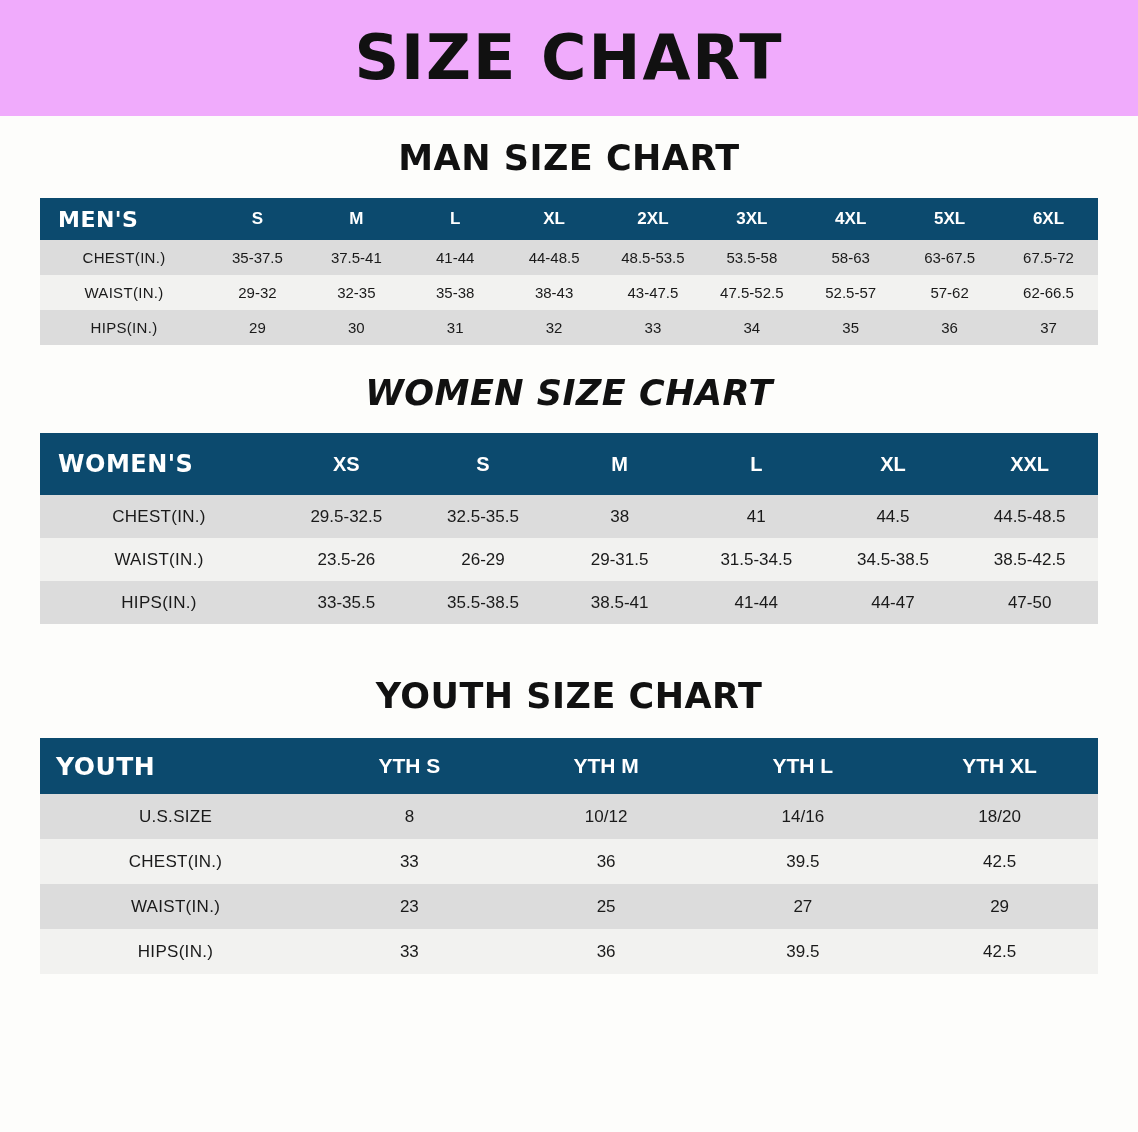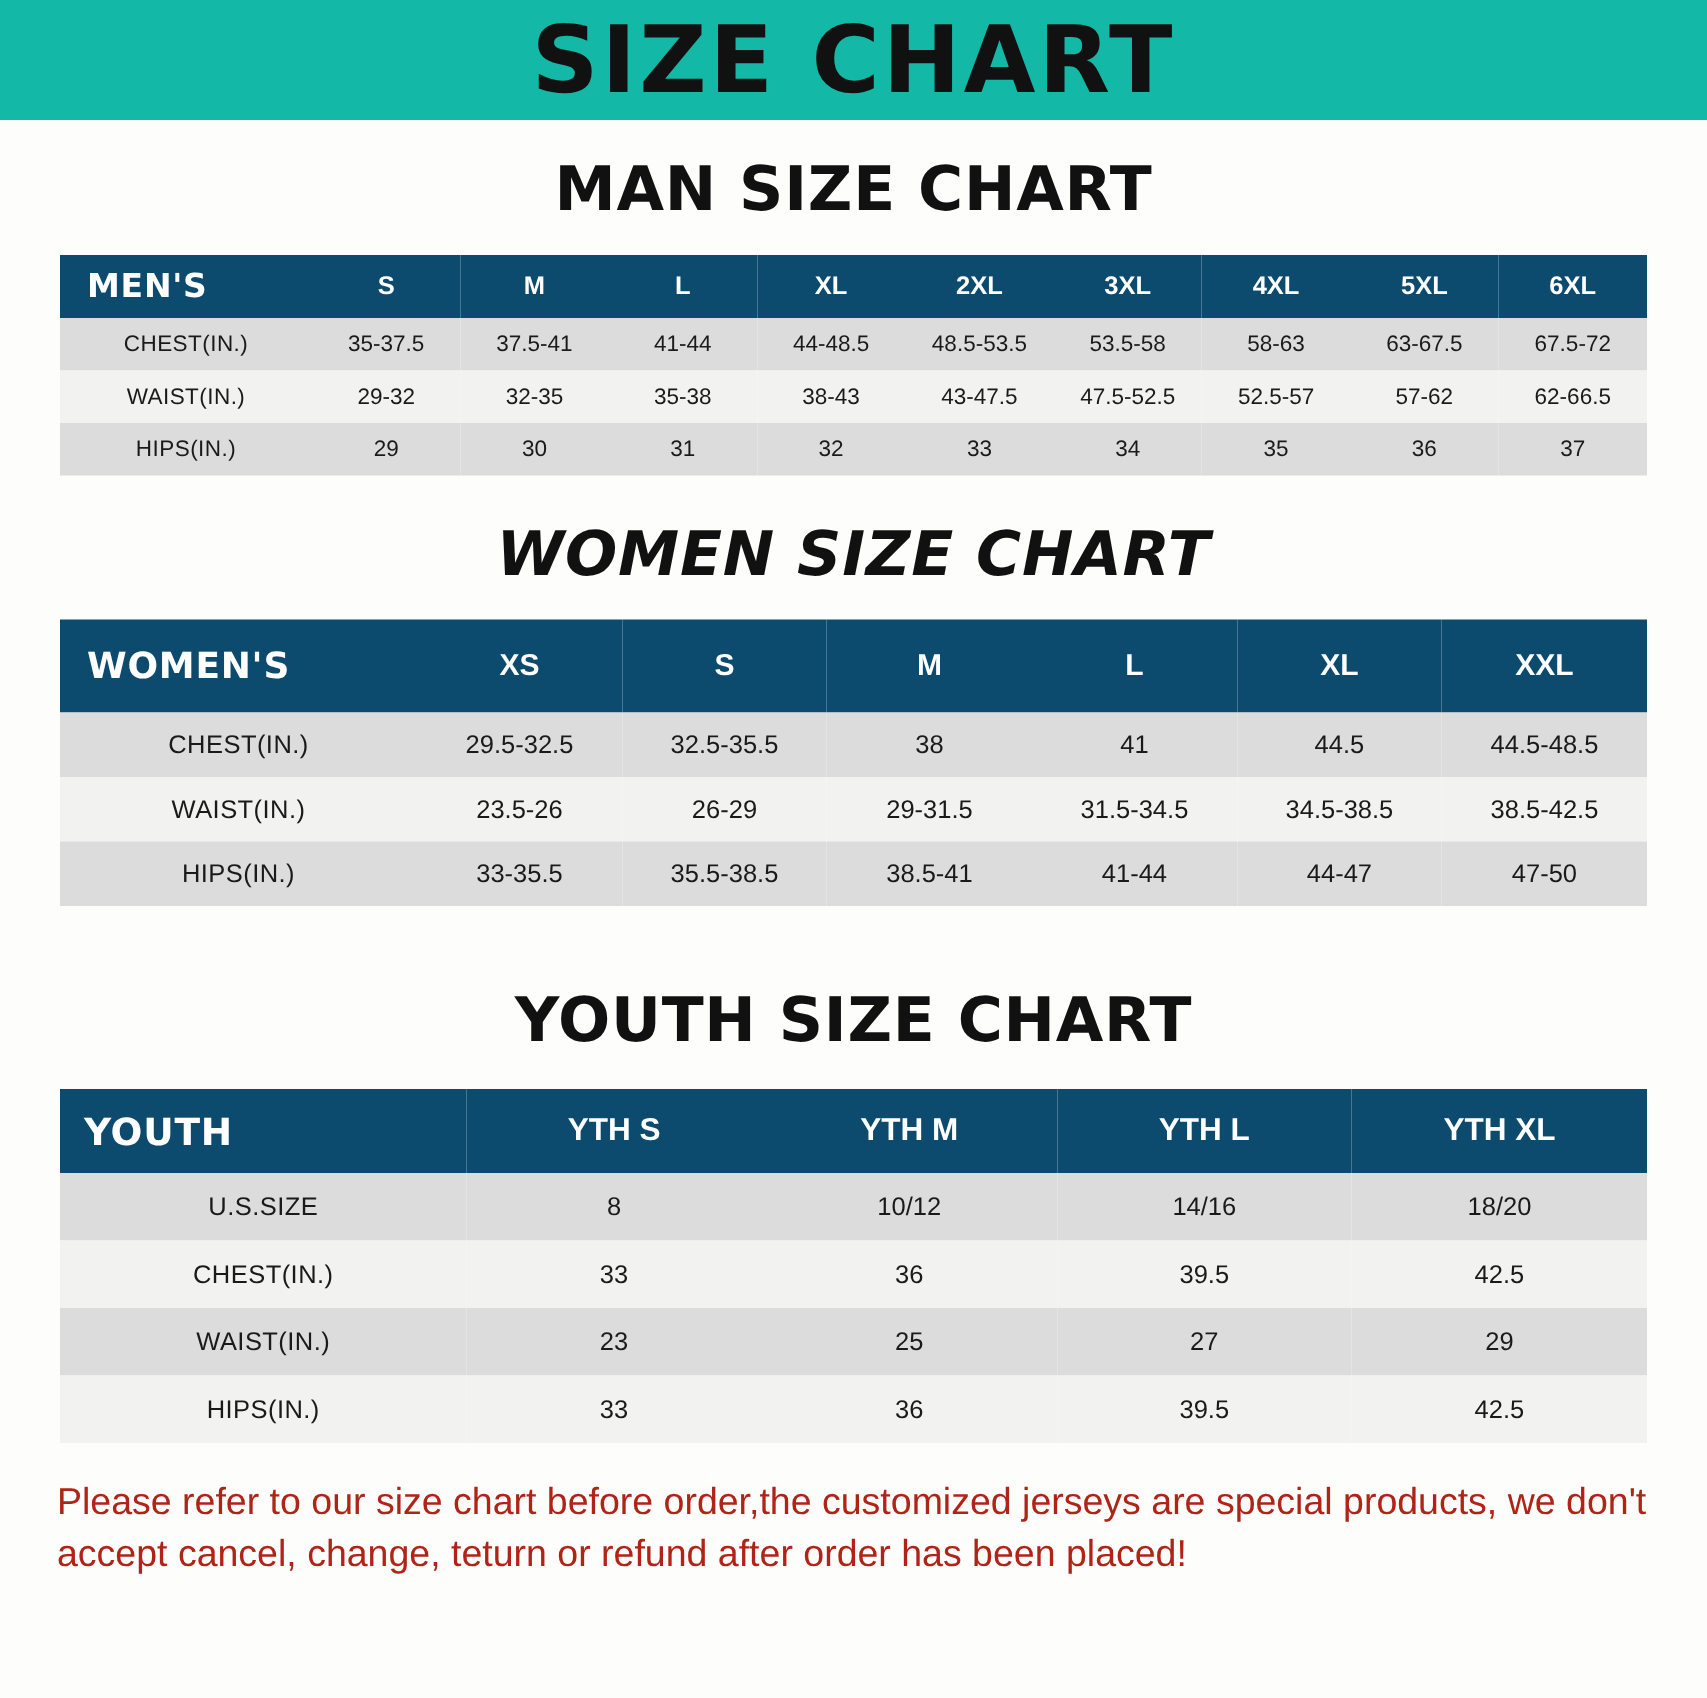--- a/index.html
+++ b/index.html
@@ -15,41 +15,41 @@
   }
   .page {
     position: relative;
     width: 1138px;
     height: 1132px;
     background: #fdfdfb;
   }
   
   .banner {
     width: 100%;
-    height: 80px;
-    background: #14b8a6;
+    height: 116px;
+    background: #f0abfc;
     display: flex;
     align-items: center;
     justify-content: center;
   }
   .banner-title {
     font-family: "DejaVu Sans", sans-serif;
     font-weight: bold;
     font-size: 62px;
     letter-spacing: 2px;
     color: #111111;
     line-height: 1;
     text-align: center;
   }
   
   .section-heading {
     text-align: center;
     font-family: "DejaVu Sans", sans-serif;
     font-weight: bold;
-    font-size: 41px;
+    font-size: 35px;
     color: #111111;
     letter-spacing: 0.5px;
   }
   .sh-man   { margin-top: 22px; margin-bottom: 20px; }
   .sh-women { margin-top: 28px; margin-bottom: 20px; font-style: italic; }
   .sh-youth { margin-top: 52px; margin-bottom: 22px; }
 
   
   .table-wrap {
     margin: 0 40px;
@@ -275,15 +275,14 @@
             <td class="rowlabel" style="width: 255px;">HIPS(IN.)</td>
             <td>33</td>
             <td>36</td>
             <td>39.5</td>
             <td>42.5</td>
           </tr>
         </tbody>
     </table>
   </div>
 
-  <div class="note">Please refer to our size chart before order,the customized jerseys are special products, we don't accept cancel, change, teturn or refund after order has been placed!</div>
 
 </div>
 
 </body></html>

